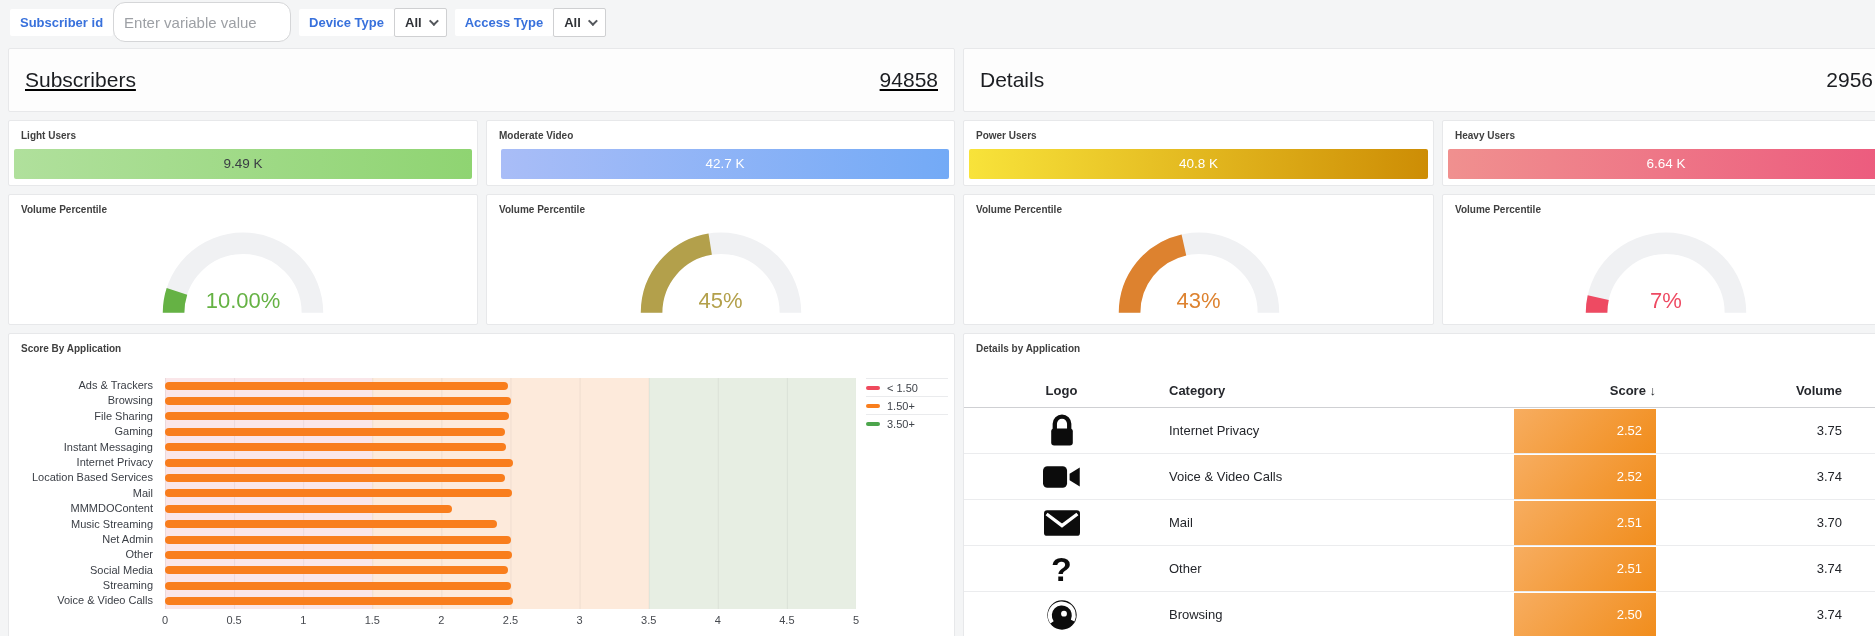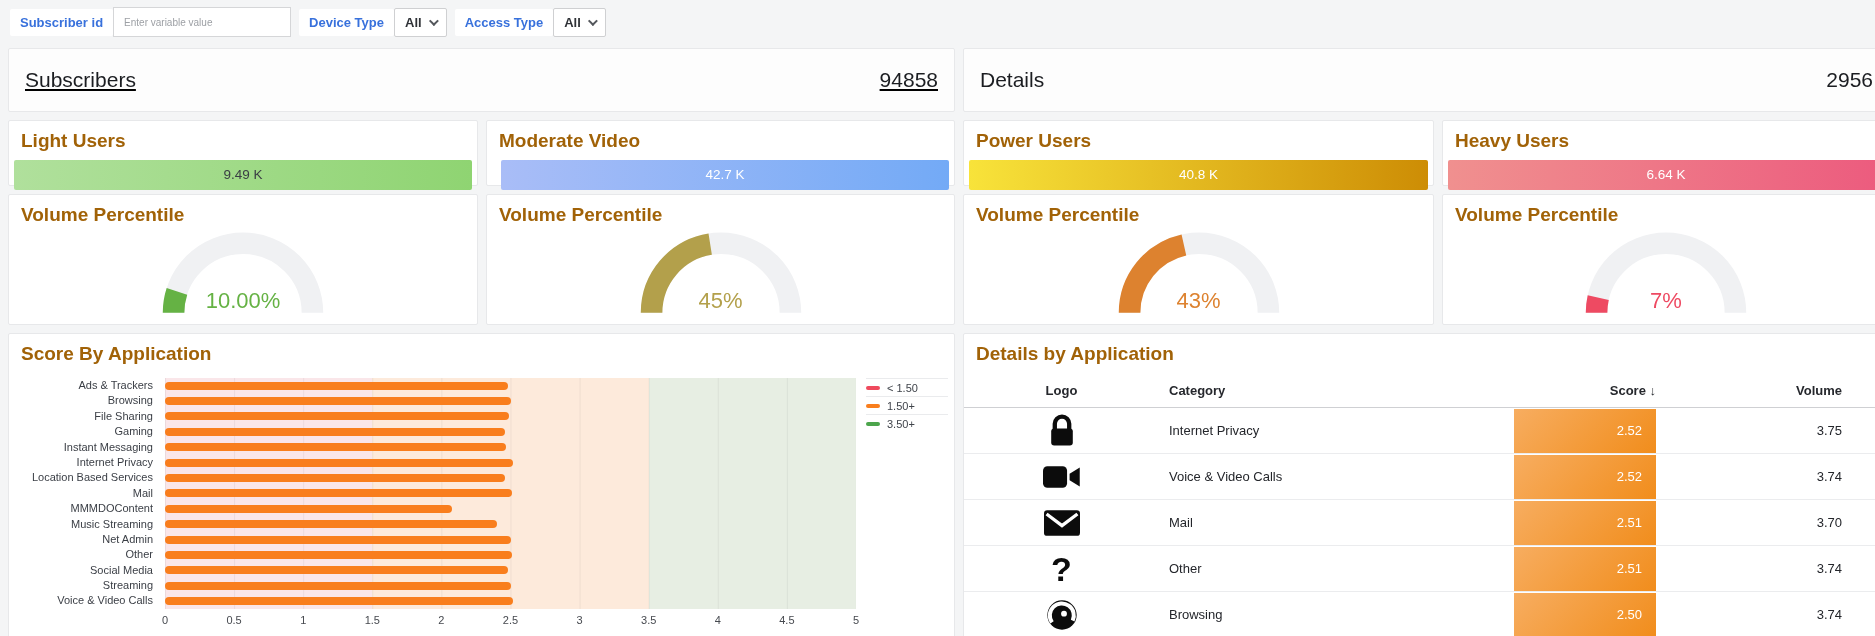--- a/index.html
+++ b/index.html
@@ -5,34 +5,34 @@
   * { margin:0; padding:0; box-sizing:border-box; }
   html,body { width:1875px; height:636px; overflow:hidden; background:#f4f5f6;
               font-family:"Liberation Sans", sans-serif; }
   .app { position:relative; width:1875px; height:636px; }
 
   
   .topbar { position:absolute; left:0; top:0; width:100%; height:44px;
             background:#f4f5f6; display:flex; align-items:center; padding-left:10px; }
   .chip-label { background:#ffffff; border-radius:2px; padding:6px 10px;
                 font-size:13px; font-weight:bold; color:#3871dc; }
-  .var-input { width:178px; height:30px; background:#fff; border:1px solid #d5d6d8;
-               border-radius:0; padding:0 10px; font-size:10px; color:#35383d;
+  .var-input { width:178px; height:40px; background:#fff; border:1px solid #d5d6d8;
+               border-radius:12px; padding:0 10px; font-size:15px; color:#35383d;
                font-family:"Liberation Sans", sans-serif; }
   .var-input::placeholder { color:#9da0a5; }
   .select-chip { background:#fff; border:1px solid #cfd0d2; border-radius:2px;
                  padding:6px 10px; font-size:13px; font-weight:bold; color:#2f3237;
                  display:flex; align-items:center; gap:7px; cursor:pointer; }
   .caret { width:7px; height:7px; border-right:2px solid #54575c; border-bottom:2px solid #54575c;
            transform:rotate(45deg) translateY(-2px); display:inline-block; }
   .gap16 { width:8px; }
 
   
   .panel { position:absolute; background:#ffffff; border:1px solid #e7e8ea; border-radius:2px; }
-  .p-title { font-size:19px; font-weight:600; color:#a16207; padding:9px 12px 4px; }
+  .p-title { font-size:10px; font-weight:600; color:#404040; padding:9px 12px 4px; }
 
   .hdr-panel { display:flex; align-items:center; justify-content:space-between;
                padding:0 16px; background:#fdfdfd; }
   .hdr-title { font-size:21px; font-weight:400; color:#1b1d21; }
   .hdr-value { font-size:21px; font-weight:500; color:#1b1d21; }
 
   
   .stat-bar { margin:4px 5px 0; height:30px; border-radius:2px; text-align:center;
               line-height:30px; font-size:13.5px; font-weight:500; }
 

